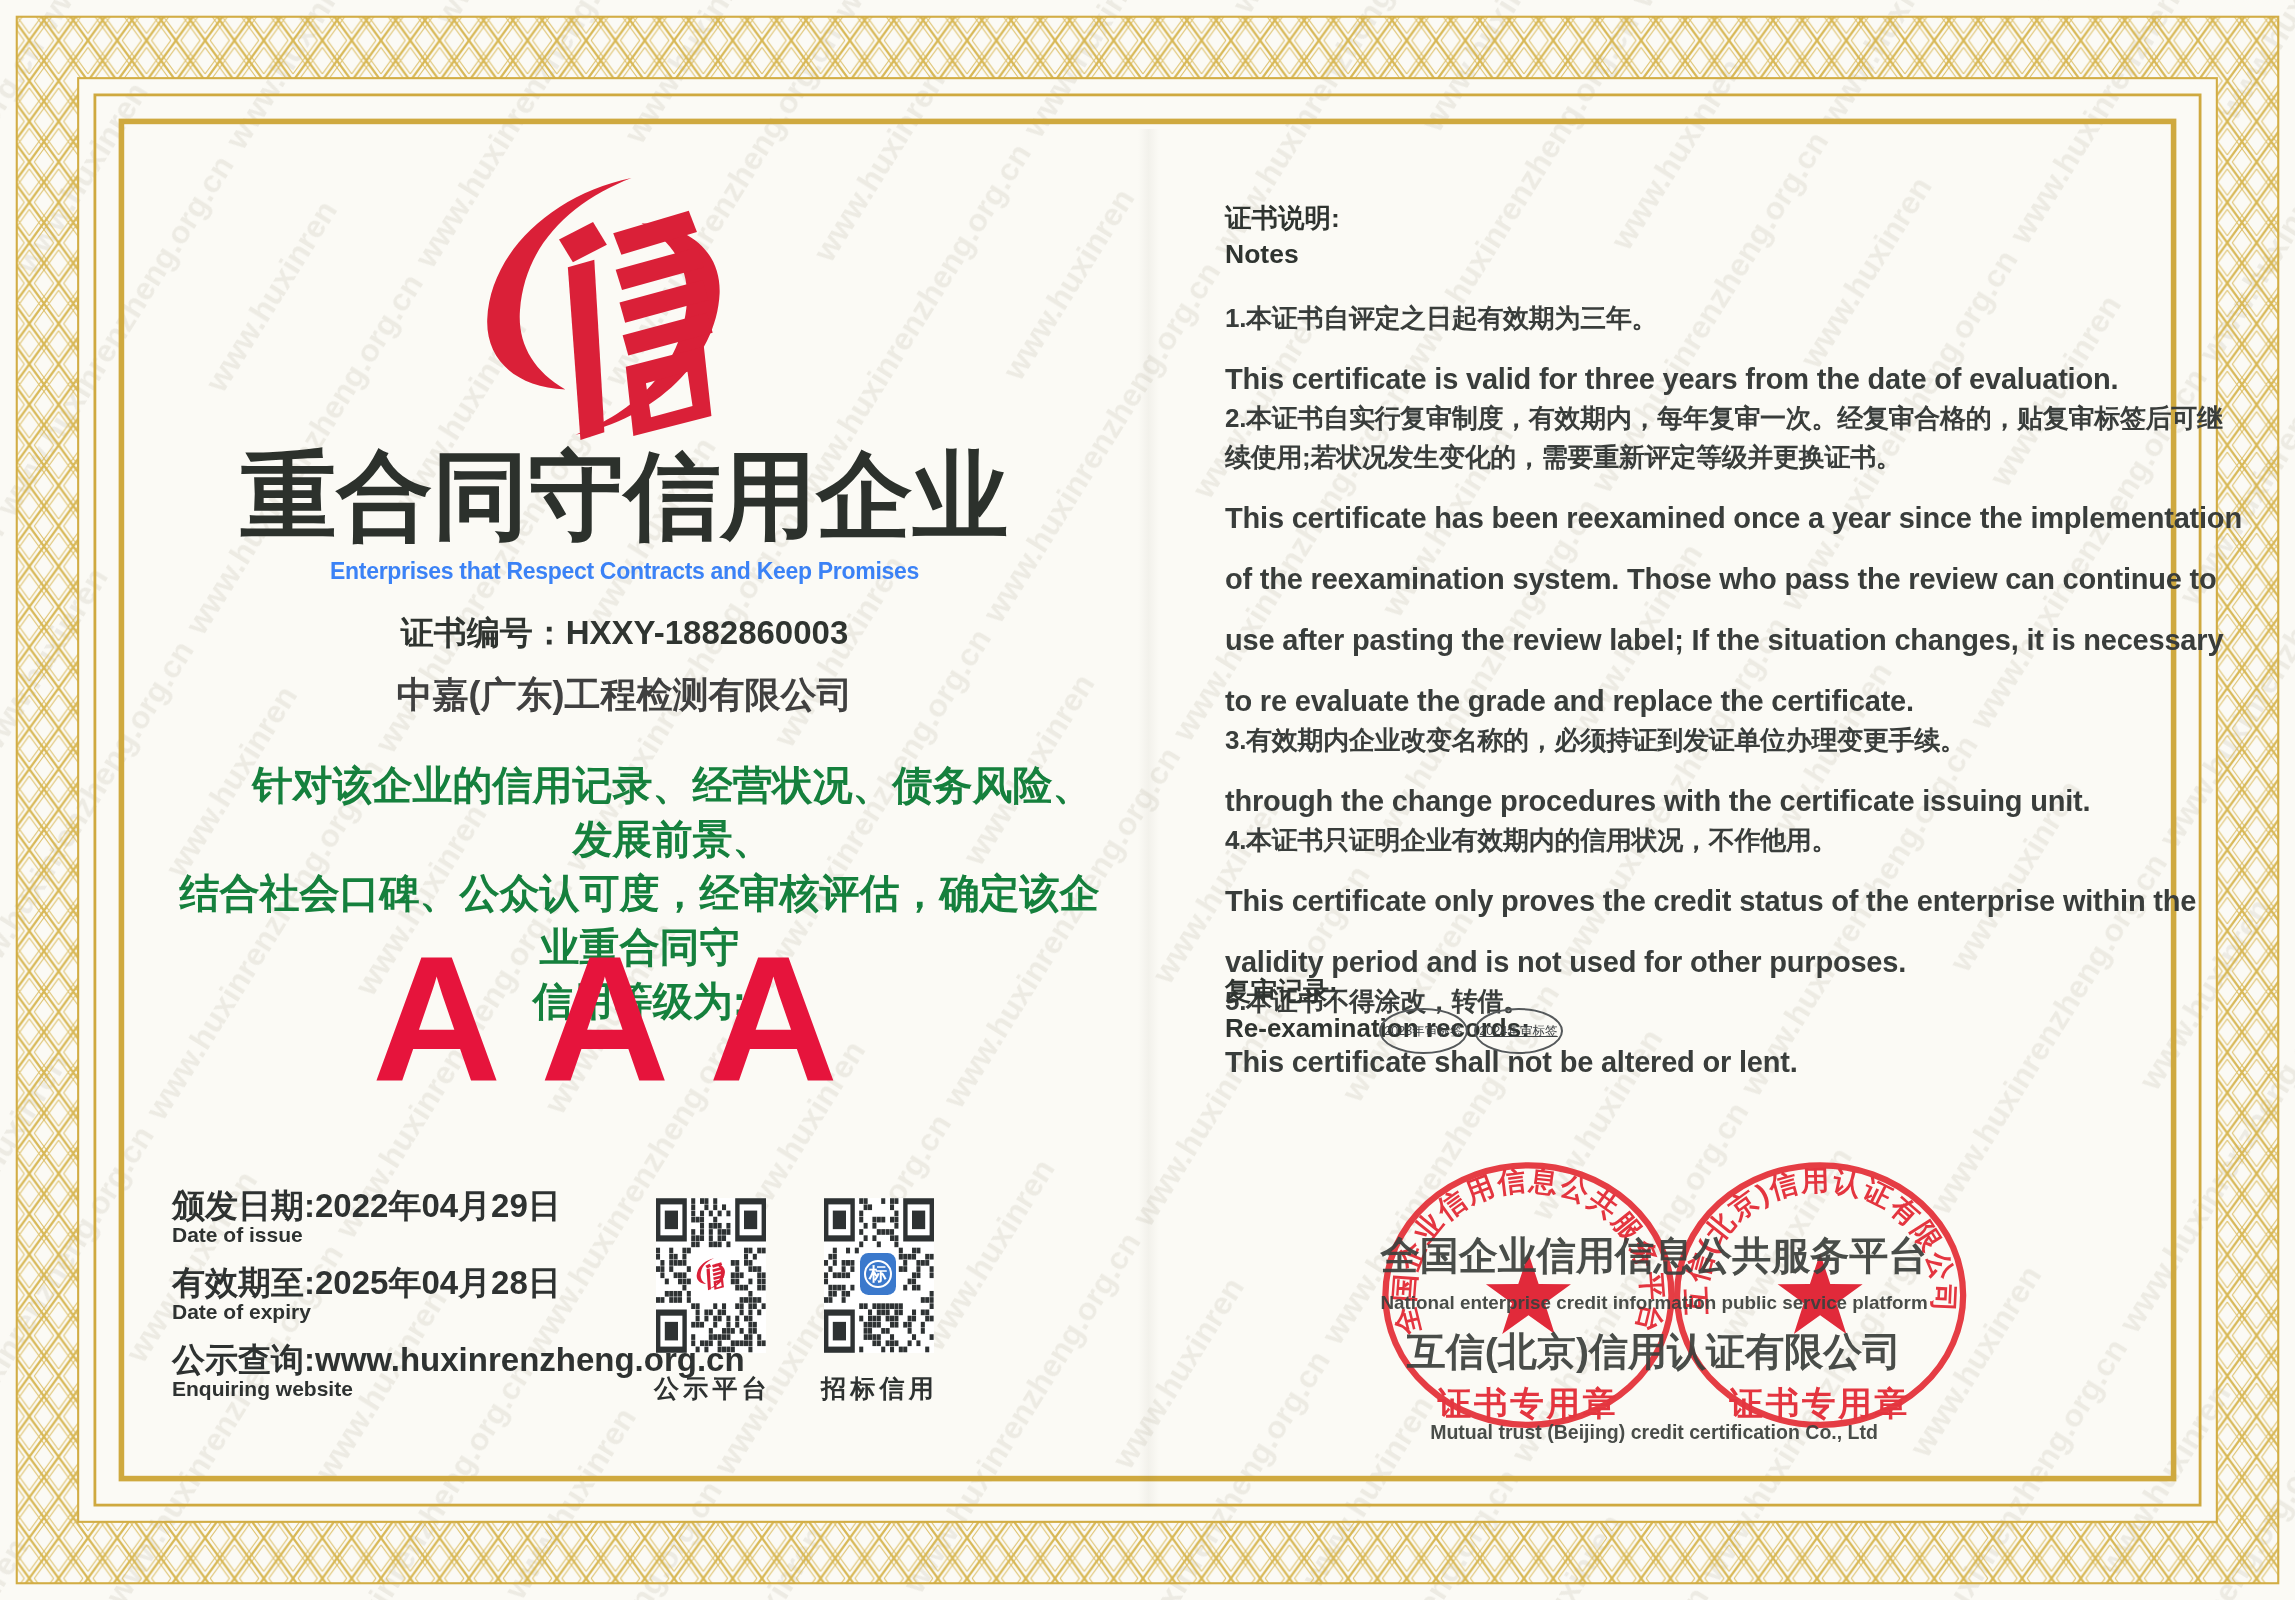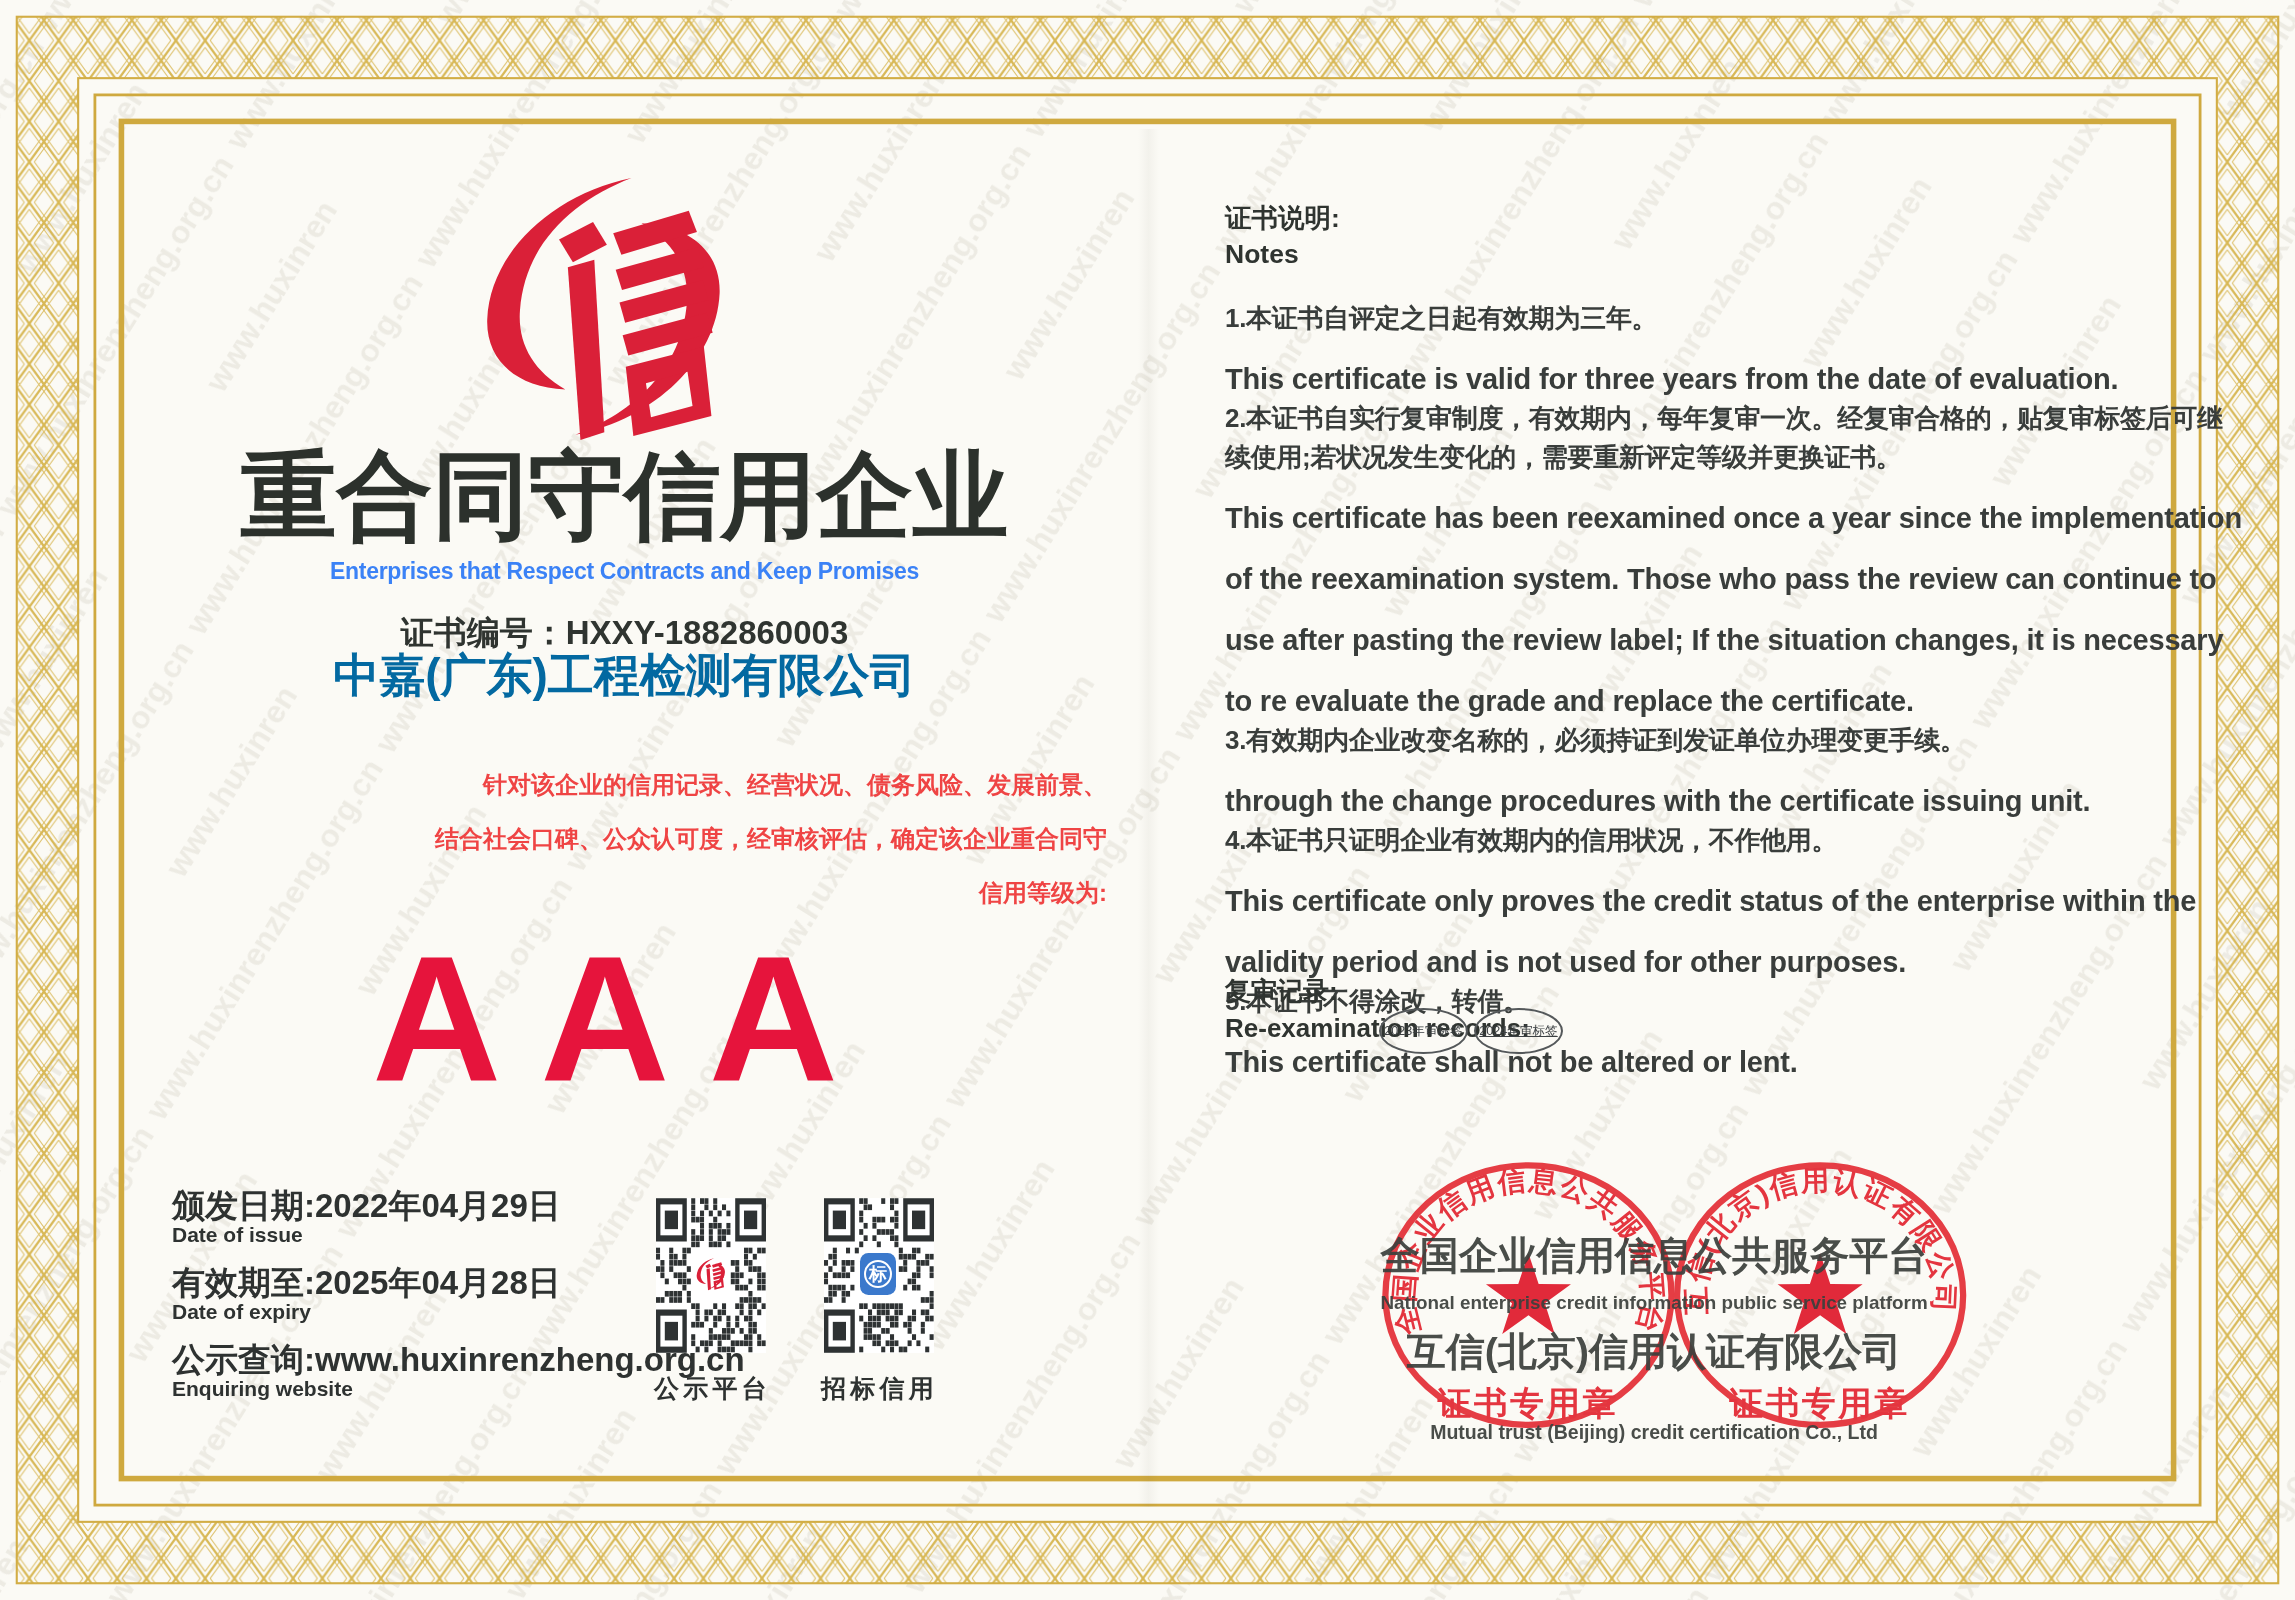--- a/index.html
+++ b/index.html
@@ -8,23 +8,23 @@
   #cert *{box-sizing:border-box;}
   svg.layer{position:absolute;left:0;top:0;}
   .abs{position:absolute;}
   
   #page-left{position:absolute;left:129px;top:0;width:991px;text-align:center;}
   .title{position:absolute;left:0;top:433px;width:100%;font-size:96px;font-weight:900;
          letter-spacing:0px;color:#2c312c;white-space:nowrap;}
   .subtitle{position:absolute;left:0;top:558px;width:100%;font-size:23px;font-weight:600;
             letter-spacing:-0.3px;color:#3b82f6;white-space:nowrap;}
   .certno{position:absolute;left:0;top:583px;width:100%;font-size:33px;font-weight:600;color:#2f3430;margin-top:28px;}
-  .company{position:absolute;left:0;top:645px;width:100%;font-size:46px;font-weight:800;color:#0369a1;}
-  .statement{position:absolute;left:43px;top:758px;width:935px;text-align:right;
-             font-size:24px;font-weight:700;line-height:54px;color:#ef4444;}
+  .company{position:absolute;left:0;top:671px;width:100%;font-size:36px;font-weight:800;color:#404040;}
+  .statement{position:absolute;left:43px;top:758px;width:935px;text-align:center;
+             font-size:40px;font-weight:700;line-height:54px;color:#15803d;}
   .statement .indent{padding-left:66px;}
   .grade{position:absolute;left:0;top:928px;width:100%;font-size:179px;line-height:181px;
          font-weight:900;color:#e6143c;letter-spacing:39px;white-space:nowrap;}
   .date-group{position:absolute;left:43px;text-align:left;color:#2e3231;white-space:nowrap;}
   .date-cn{font-size:33px;font-weight:700;line-height:32px;}
   .date-en{font-size:21px;font-weight:700;line-height:26px;}
   .qr{position:absolute;background:#fff;}
   .qr-label{position:absolute;top:1372px;width:161px;text-align:center;font-size:25px;
             font-weight:700;letter-spacing:4.2px;color:#2e3231;white-space:nowrap;}
   .qr-icon{position:absolute;display:flex;align-items:center;justify-content:center;}

